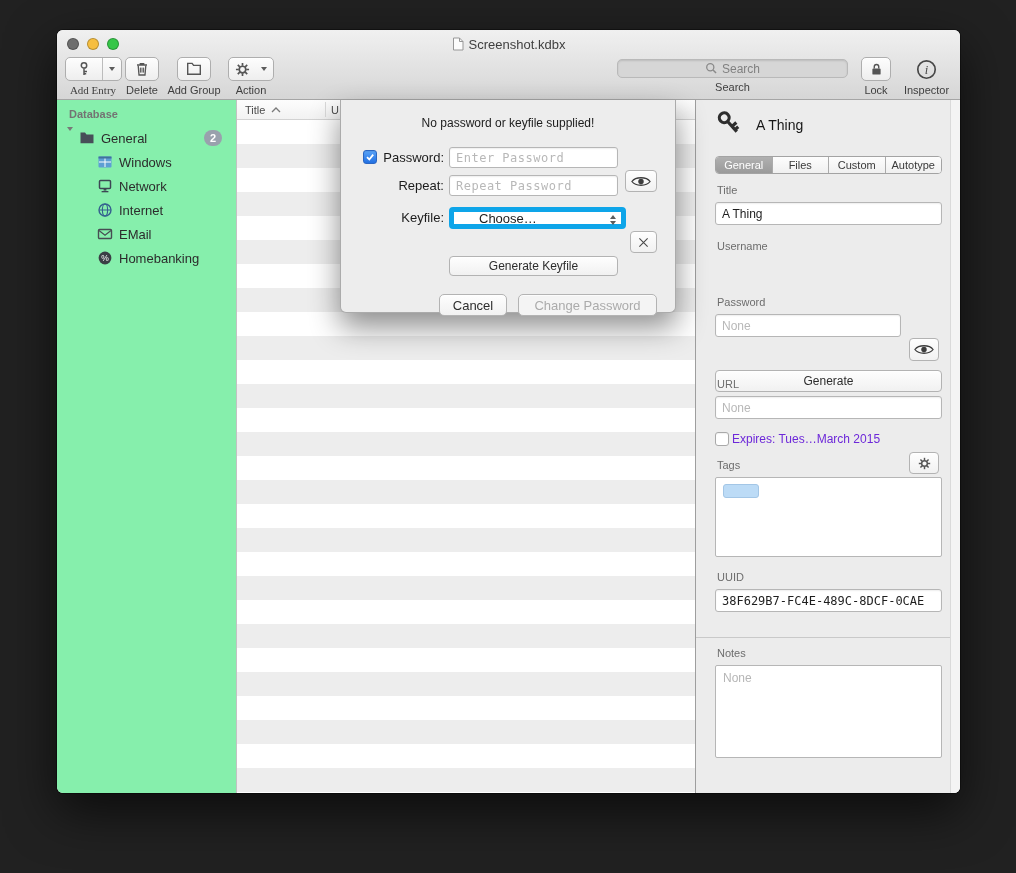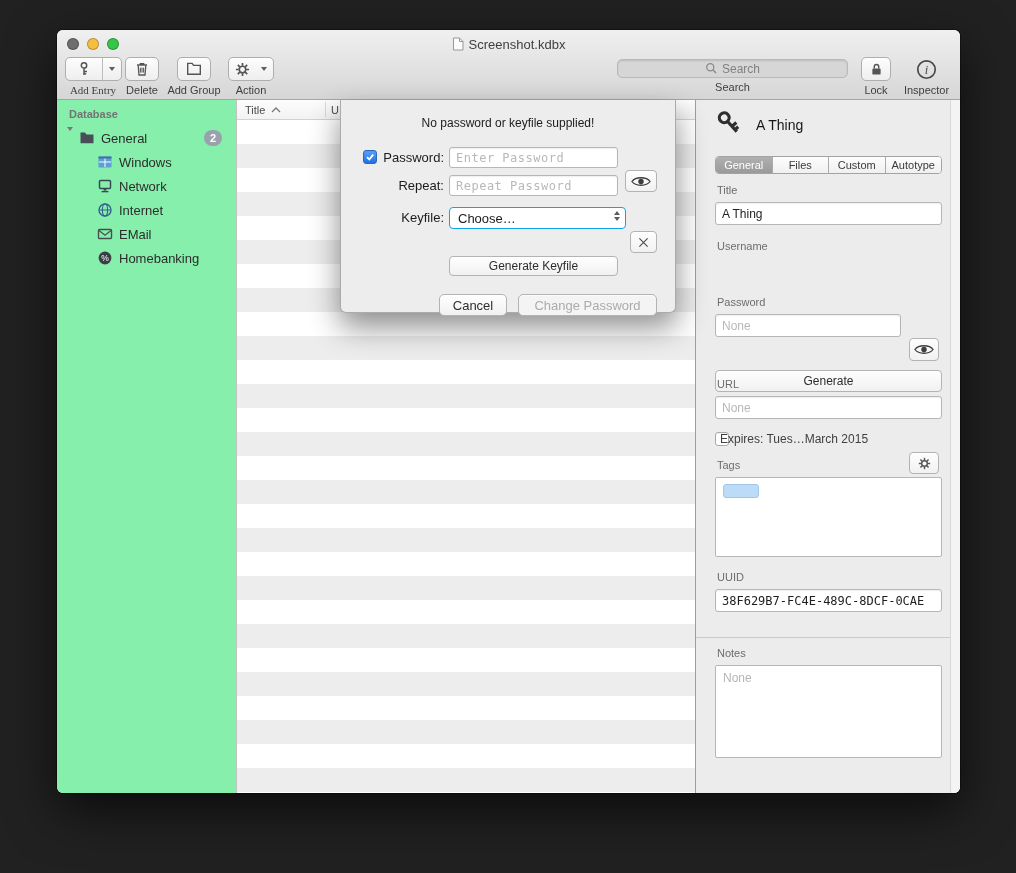--- a/index.html
+++ b/index.html
@@ -127,22 +127,22 @@
     position:absolute; left:283px; top:70px; width:336px; height:213px;
     background:#ededed; border:1px solid #ababab; border-top:none;
     border-radius:0 0 6px 6px;
     box-shadow:0 14px 30px rgba(0,0,0,.45);
     z-index:5;
   }
   .dlg-msg { position:absolute; left:0; right:0; top:16px; text-align:center; font-size:12px; color:#1c1c1c; }
   .dlg-lbl { position:absolute; font-size:13px; color:#1c1c1c; text-align:right; }
   .mono::placeholder { font-family:"DejaVu Sans Mono", monospace; letter-spacing:.5px; }
   .popup {
-    position:absolute; background:#fff; border:1px solid #0ea5e9; border-radius:4px;
-    display:flex; align-items:center; font-size:13px; color:#1c1c1c; padding-left:8px;
+    position:absolute; background:#fff; border:5px solid #0ea5e9; border-radius:4px;
+    display:flex; align-items:center; font-size:13px; color:#1c1c1c; padding-left:25px;
   }
   .stepper { position:absolute; right:5px; top:3px; display:flex; flex-direction:column; gap:2px; align-items:center; }
   .dlg-btn { position:absolute; height:22px; border-radius:5px; font-size:13px; }
   .dlg-btn.disabled { color:#ababab; background:#f4f4f4; }
 </style>
 </head>
 <body>
 
 <div class="window">
 
@@ -366,21 +366,21 @@
             <circle cx="11" cy="7" r="3" fill="#3d3d3d"></circle>
           </svg>
       </button>
 
       <button class="btn" style="position:absolute; left:19px; top:246px; width:227px; height:22px;">Generate</button>
 
       <span class="ins-label" style="left:21px; top:278px;">URL</span>
       <input class="field" style="left: 19px; top: 296px; width: 227px;" placeholder="None">
 
       <span class="cb" style="position:absolute; left:19px; top:332px;"></span>
-      <span style="position:absolute; left:24px; top:332px; font-size:12px; color:#404040; white-space:nowrap;">Expires: Tues…March 2015</span>
+      <span style="position:absolute; left:36px; top:332px; font-size:12px; color:#6d28d9; white-space:nowrap;">Expires: Tues…March 2015</span>
       <button class="btn sqbtn" style="left:213px; top:328px;">
         <svg width="13" height="13" viewBox="0 0 16 16">
             <g stroke="#555" stroke-width="1.8">
               <line x1="8" y1="1" x2="8" y2="4"></line>
               <line x1="8" y1="12" x2="8" y2="15"></line>
               <line x1="1" y1="8" x2="4" y2="8"></line>
               <line x1="12" y1="8" x2="15" y2="8"></line>
               <line x1="3" y1="3" x2="5.1" y2="5.1"></line>
               <line x1="10.9" y1="10.9" x2="13" y2="13"></line>
               <line x1="13" y1="3" x2="10.9" y2="5.1"></line>

